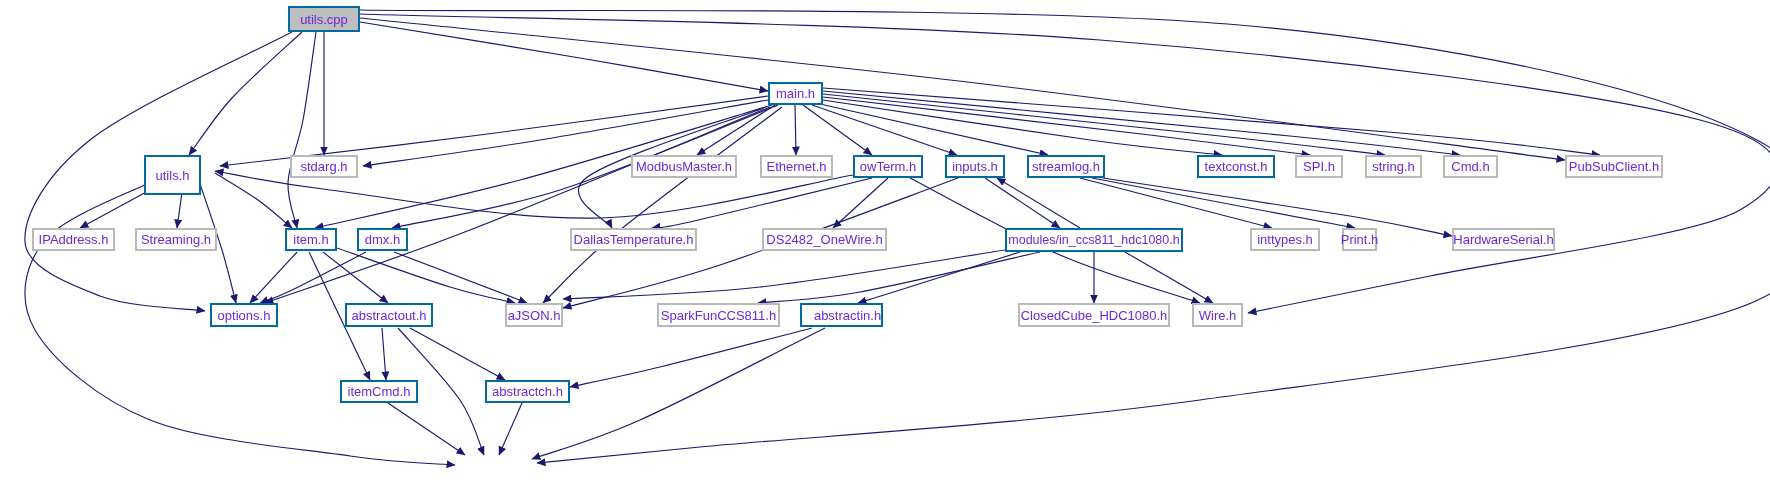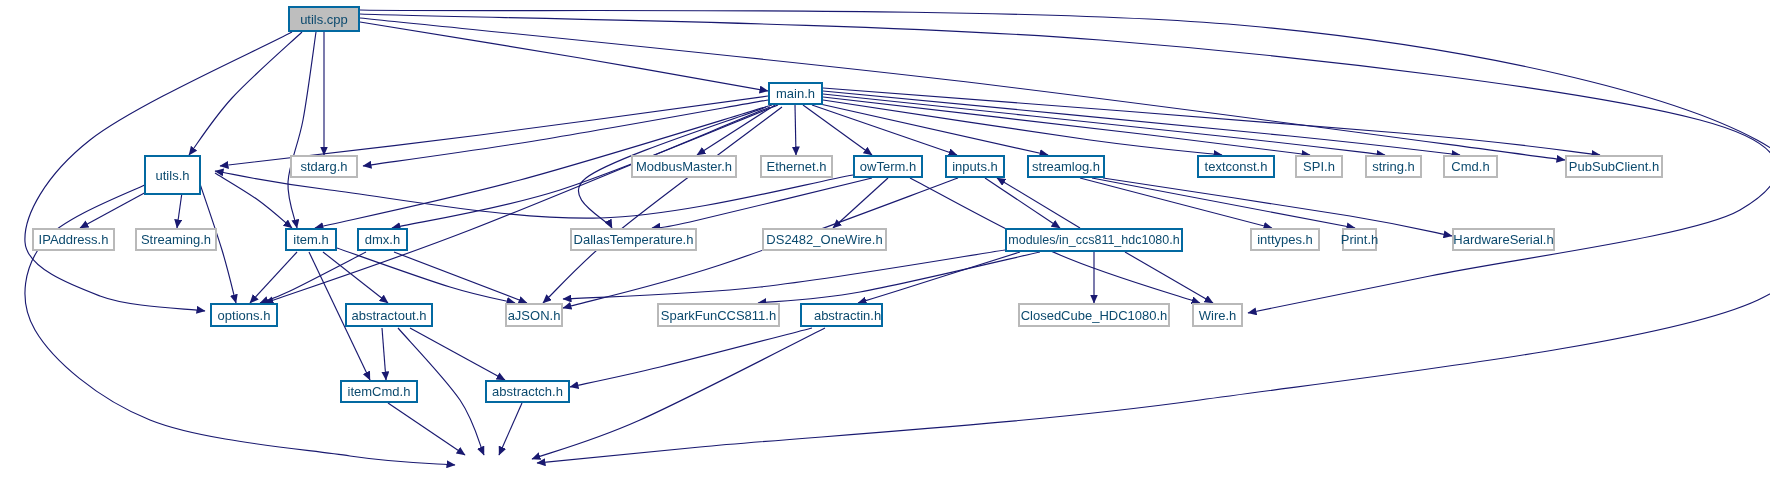--- a/index.html
+++ b/index.html
@@ -1,21 +1,21 @@
 <!DOCTYPE html>
 <html><head>
 <meta charset="utf-8">
 <style>
   html,body{margin:0;padding:0;background:#ffffff;}
   #graph-canvas{position:relative;width:1770px;height:485px;background:#ffffff;overflow:hidden;
     font-family:"Liberation Sans",sans-serif;}
   #edge-layer{position:absolute;left:0;top:0;width:1770px;height:485px;}
   .gnode{position:absolute;display:flex;align-items:center;justify-content:center;
     background:#ffffff;border:2px solid #0369a1;box-sizing:border-box;
-    font-size:13px;color:#0c4a6e;white-space:nowrap;cursor:pointer;z-index:2;}
+    font-size:13px;color:#6d28d9;white-space:nowrap;cursor:pointer;z-index:2;}
   .gnode.external{border-color:#b9b9b9;cursor:default;}
   .gnode.root{background:#bebebe;border-width:2px;font-weight:normal;}
 </style>
 </head>
 <body>
 
 <div id="graph-canvas">
   <svg id="edge-layer" width="1770" height="485" viewBox="0 0 1770 485" aria-hidden="true">
     <defs>
       <marker id="arrowhead" markerWidth="10" markerHeight="8" refX="8.5" refY="4" orient="auto" markerUnits="userSpaceOnUse">

